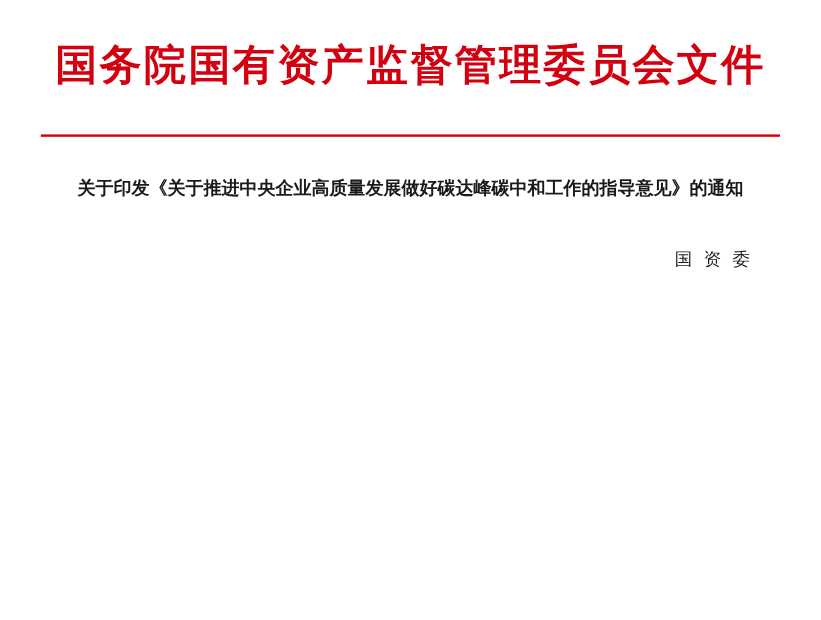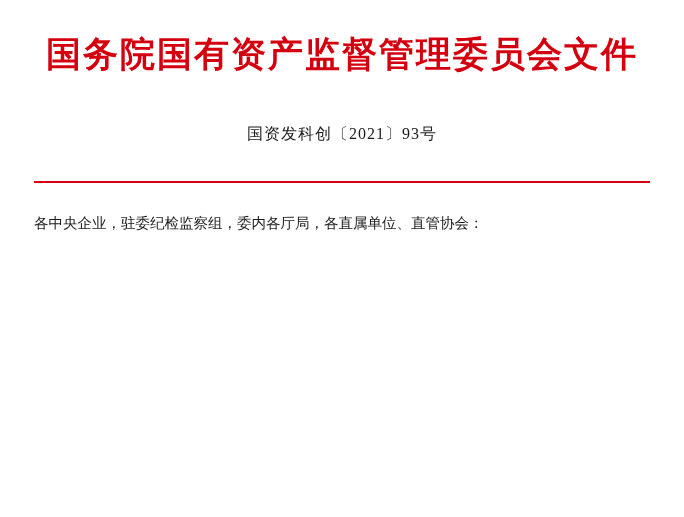--- a/index.html
+++ b/index.html
@@ -88,23 +88,23 @@
     letter-spacing: 0.5px;
   }
 </style>
 </head>
 <body>
 
 <div class="doc">
 
   <div class="masthead">国务院国有资产监督管理委员会文件</div>
 
-  <div class="doc-number">国资发科创〔2021〕93号</div>
 
   <div class="red-rule"></div>
 
-
-  <div class="body-para para-salutation">各中央企业，驻委纪检监察组，委内各厅局，各直属单位、直管协会：</div>
+  <div class="title">关于印发《关于推进中央企业高质量发展做好碳达峰碳中和工作的指导意见》的通知</div>
 
 
+
+  <div class="signature">国 资 委</div>
 
 
 </div>
 
 </body></html>

